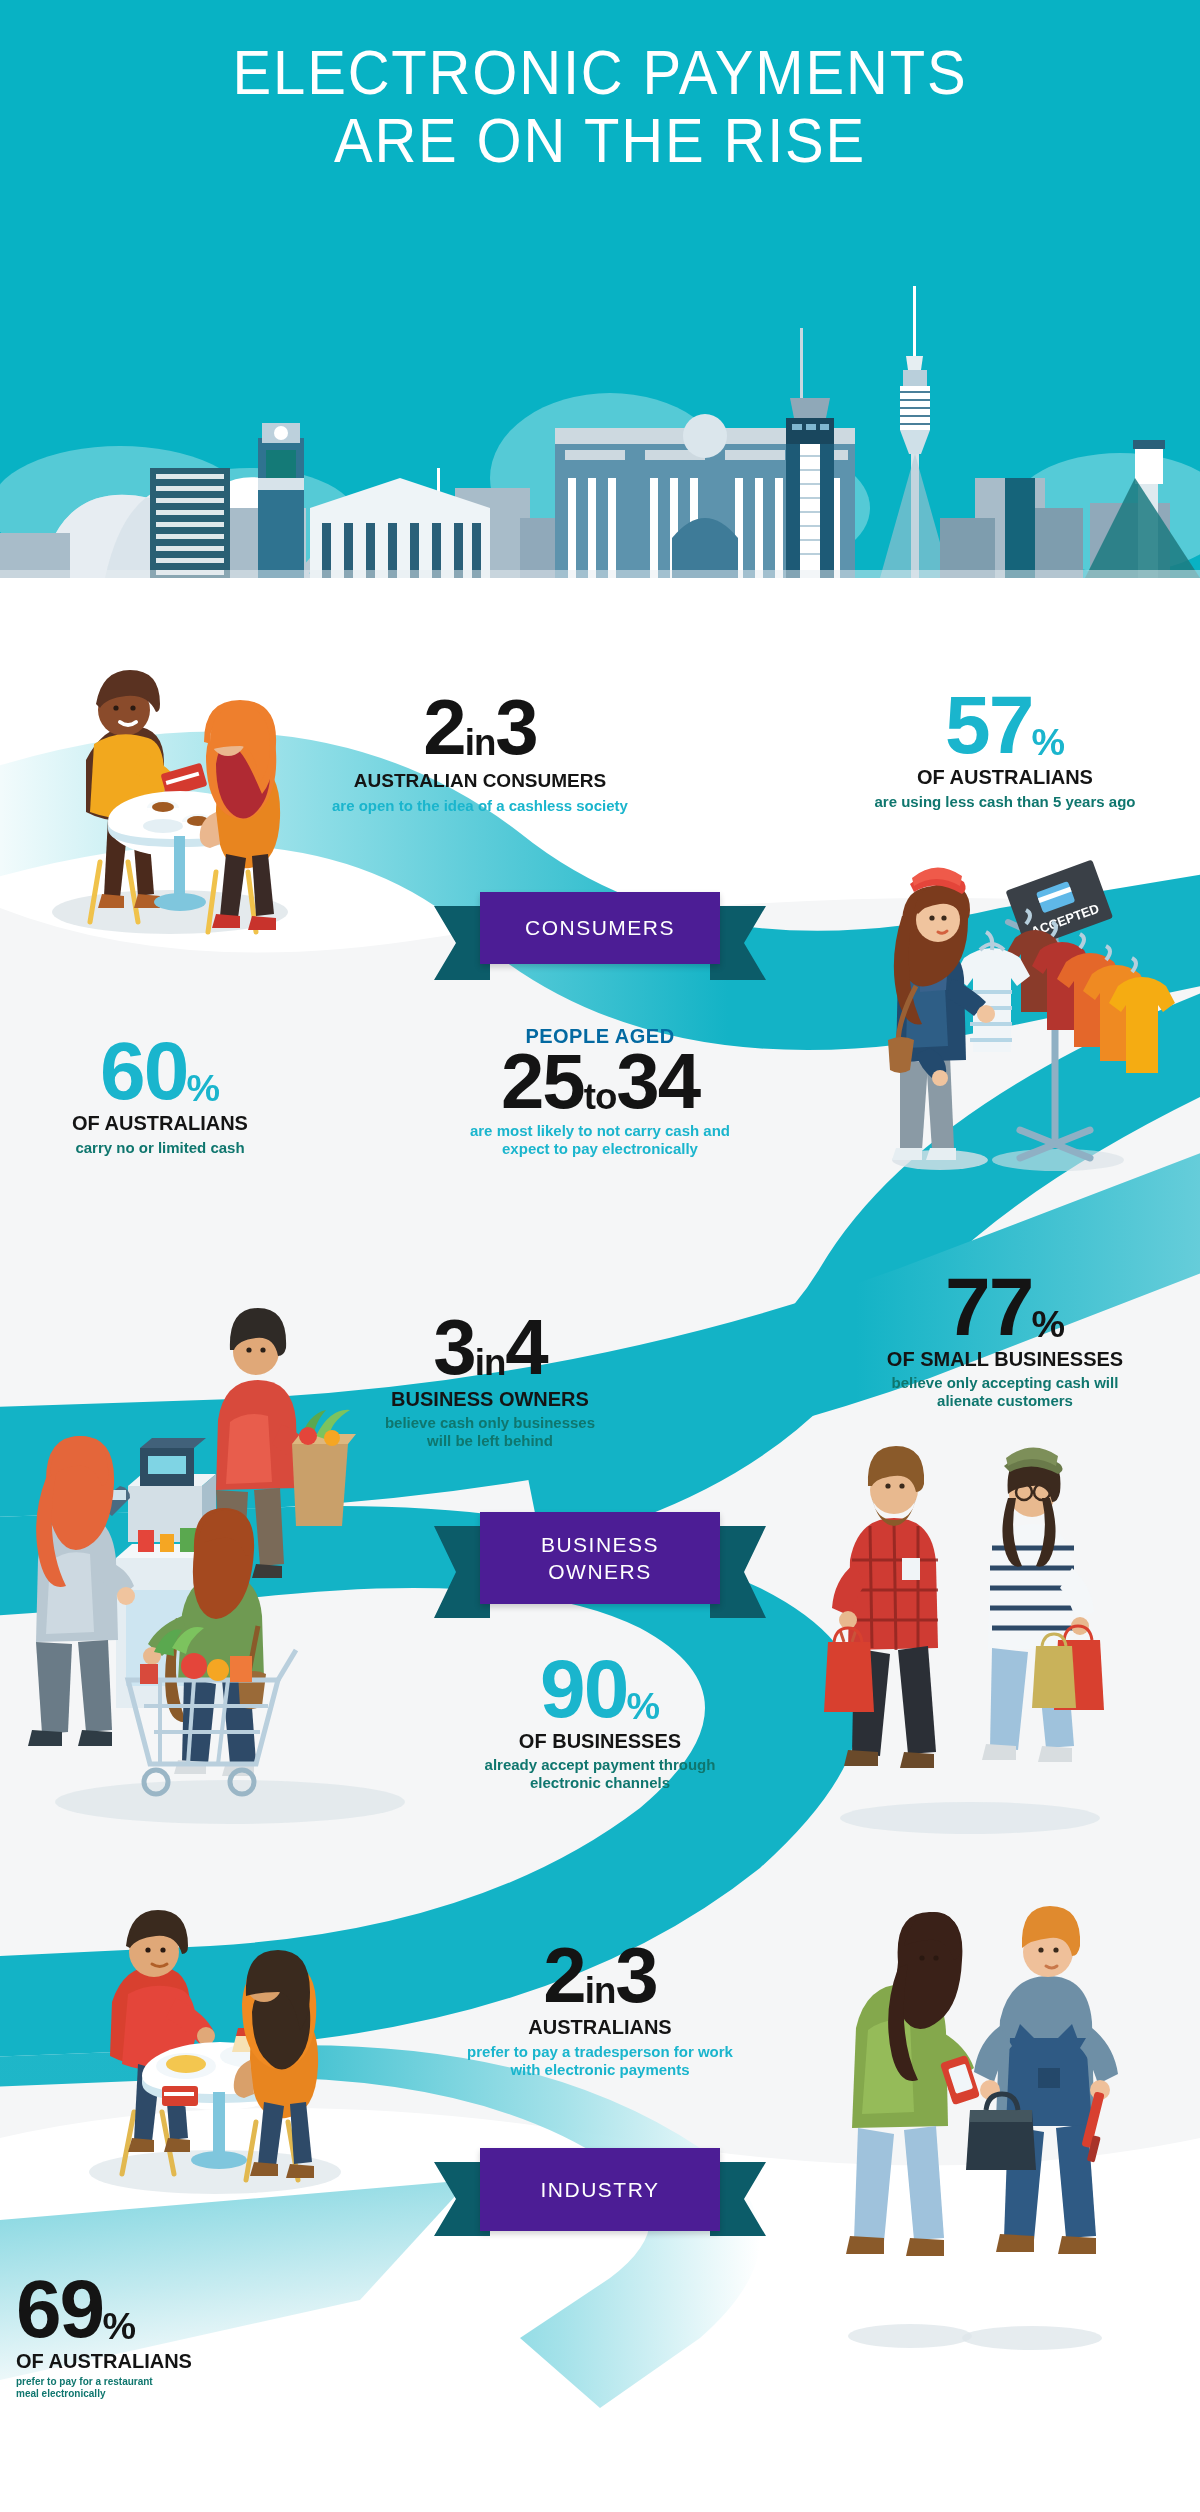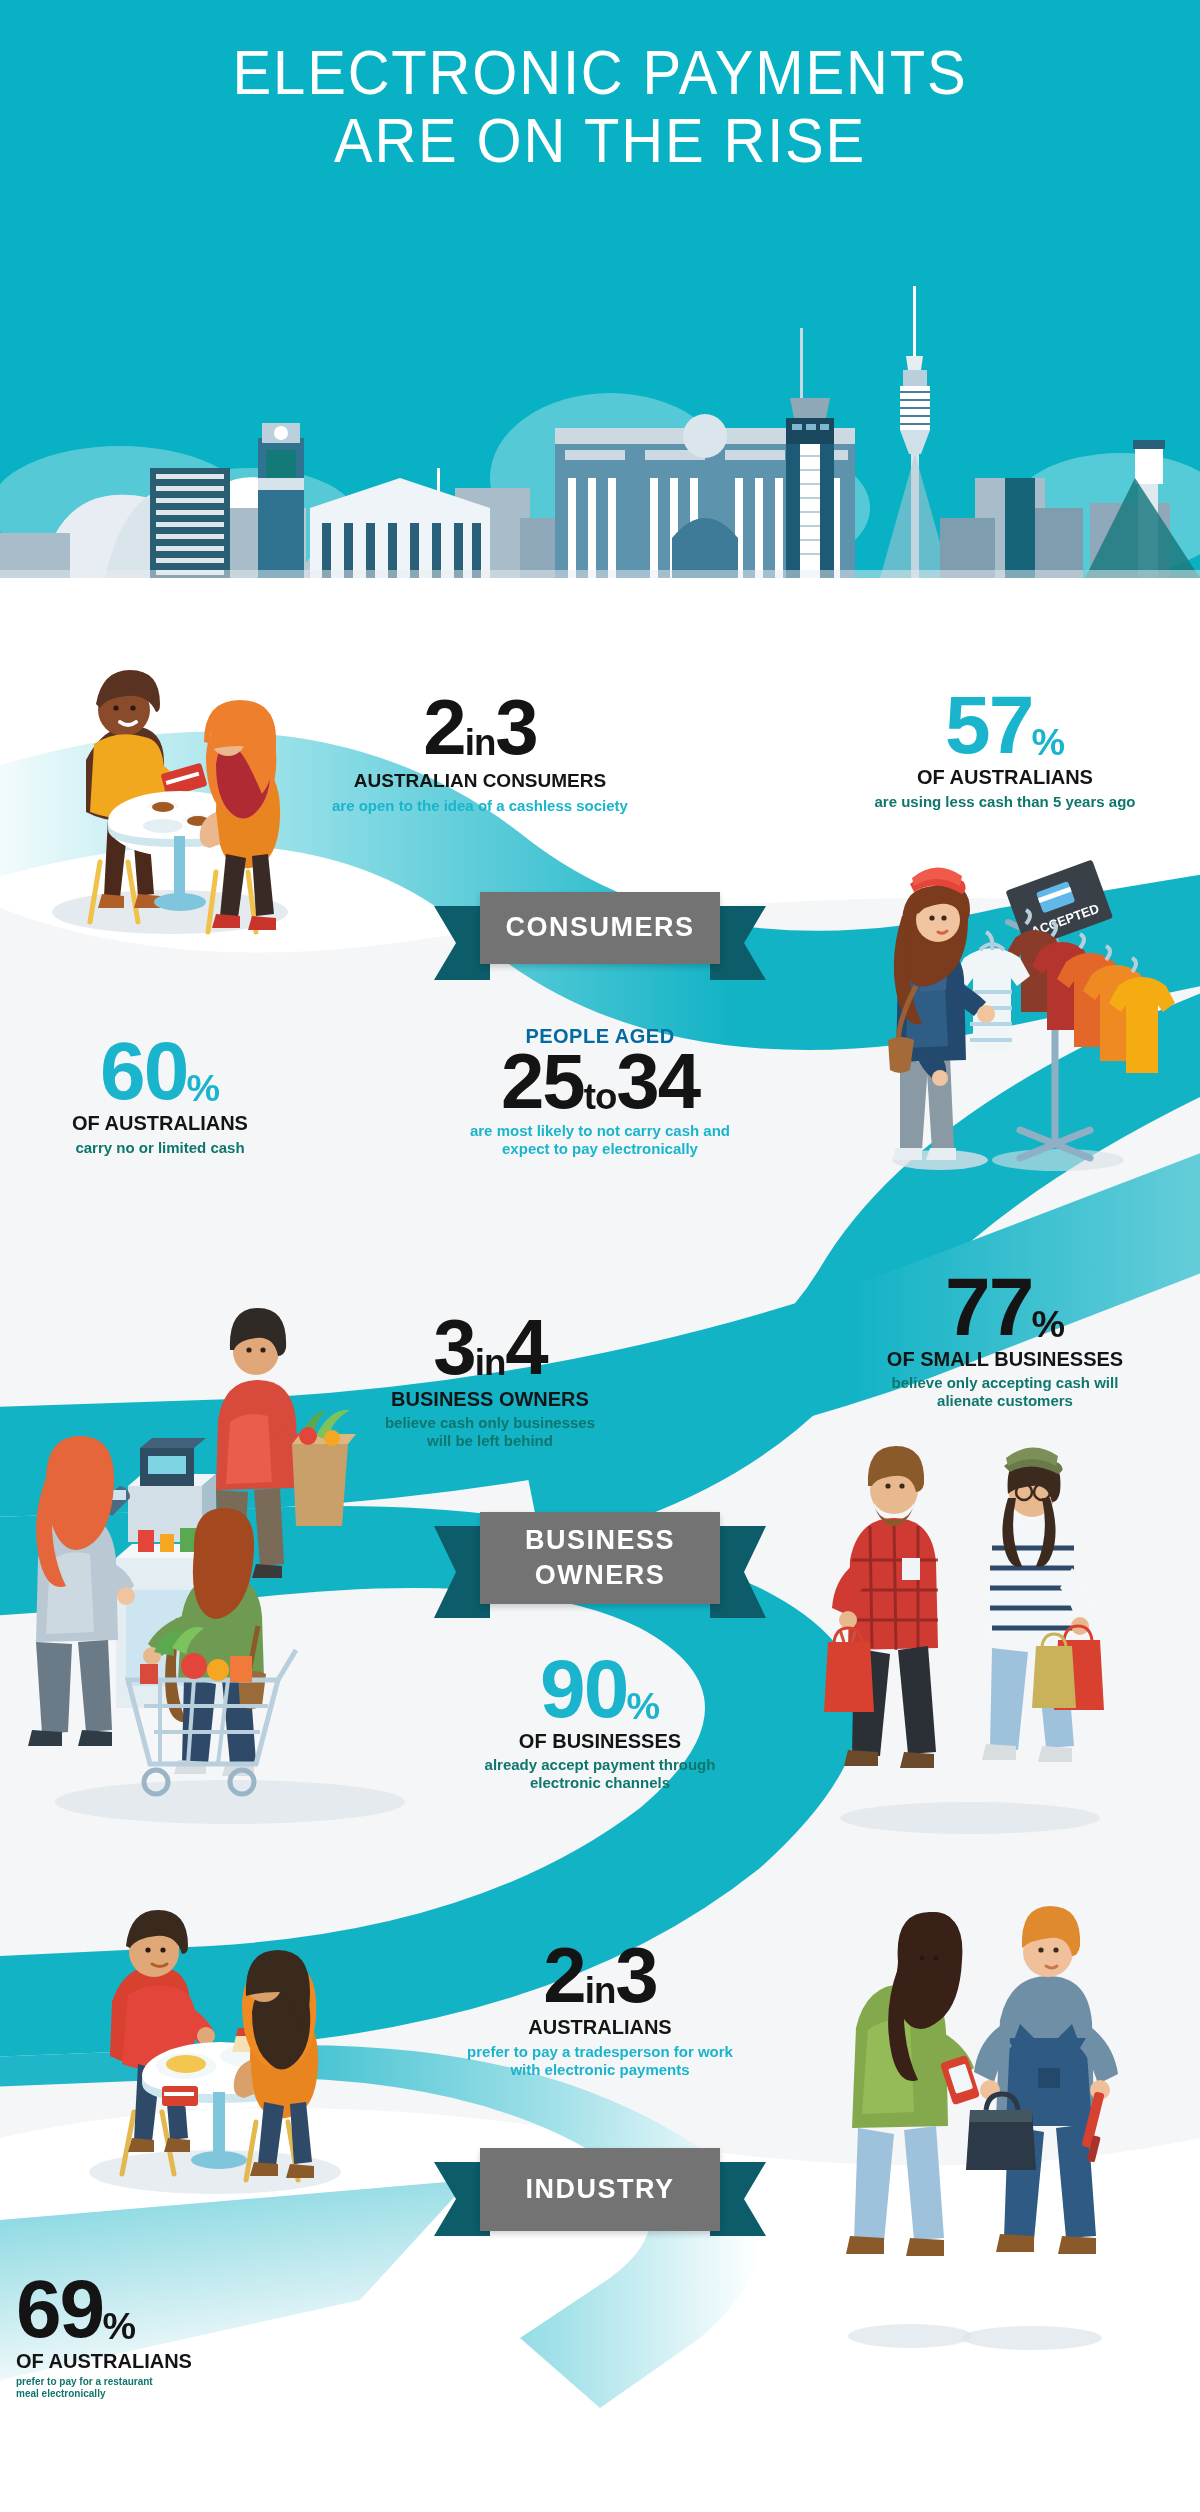--- a/index.html
+++ b/index.html
@@ -71,24 +71,24 @@
 
   
   .ribbon { position:absolute; }
   .ribbon .wing {
     position:absolute; top:14px; width:56px; height:74px;
     background:#0c5c69;
   }
   .ribbon .wing.left  { left:-46px;  clip-path:polygon(0 0,100% 0,100% 100%,0 100%,22px 50%); }
   .ribbon .wing.right { right:-46px; clip-path:polygon(0 0,100% 0,calc(100% - 22px) 50%,100% 100%,0 100%); }
   .ribbon .plate {
-    position:relative; background:#737373; color:#ffffff;
+    position:relative; background:#4c1d95; color:#ffffff;
     display:flex; align-items:center; justify-content:center;
-    text-align:center; letter-spacing:1.5px; font-size:27px;
-    line-height:1.3; font-weight:700;
+    text-align:center; letter-spacing:1.5px; font-size:21px;
+    line-height:1.3; font-weight:400;
     box-shadow:0 3px 6px rgba(0,0,0,0.18);
   }
 
   
   .illus { position:absolute; }
 </style>
 </head>
 <body>
 
 <div id="infographic">

